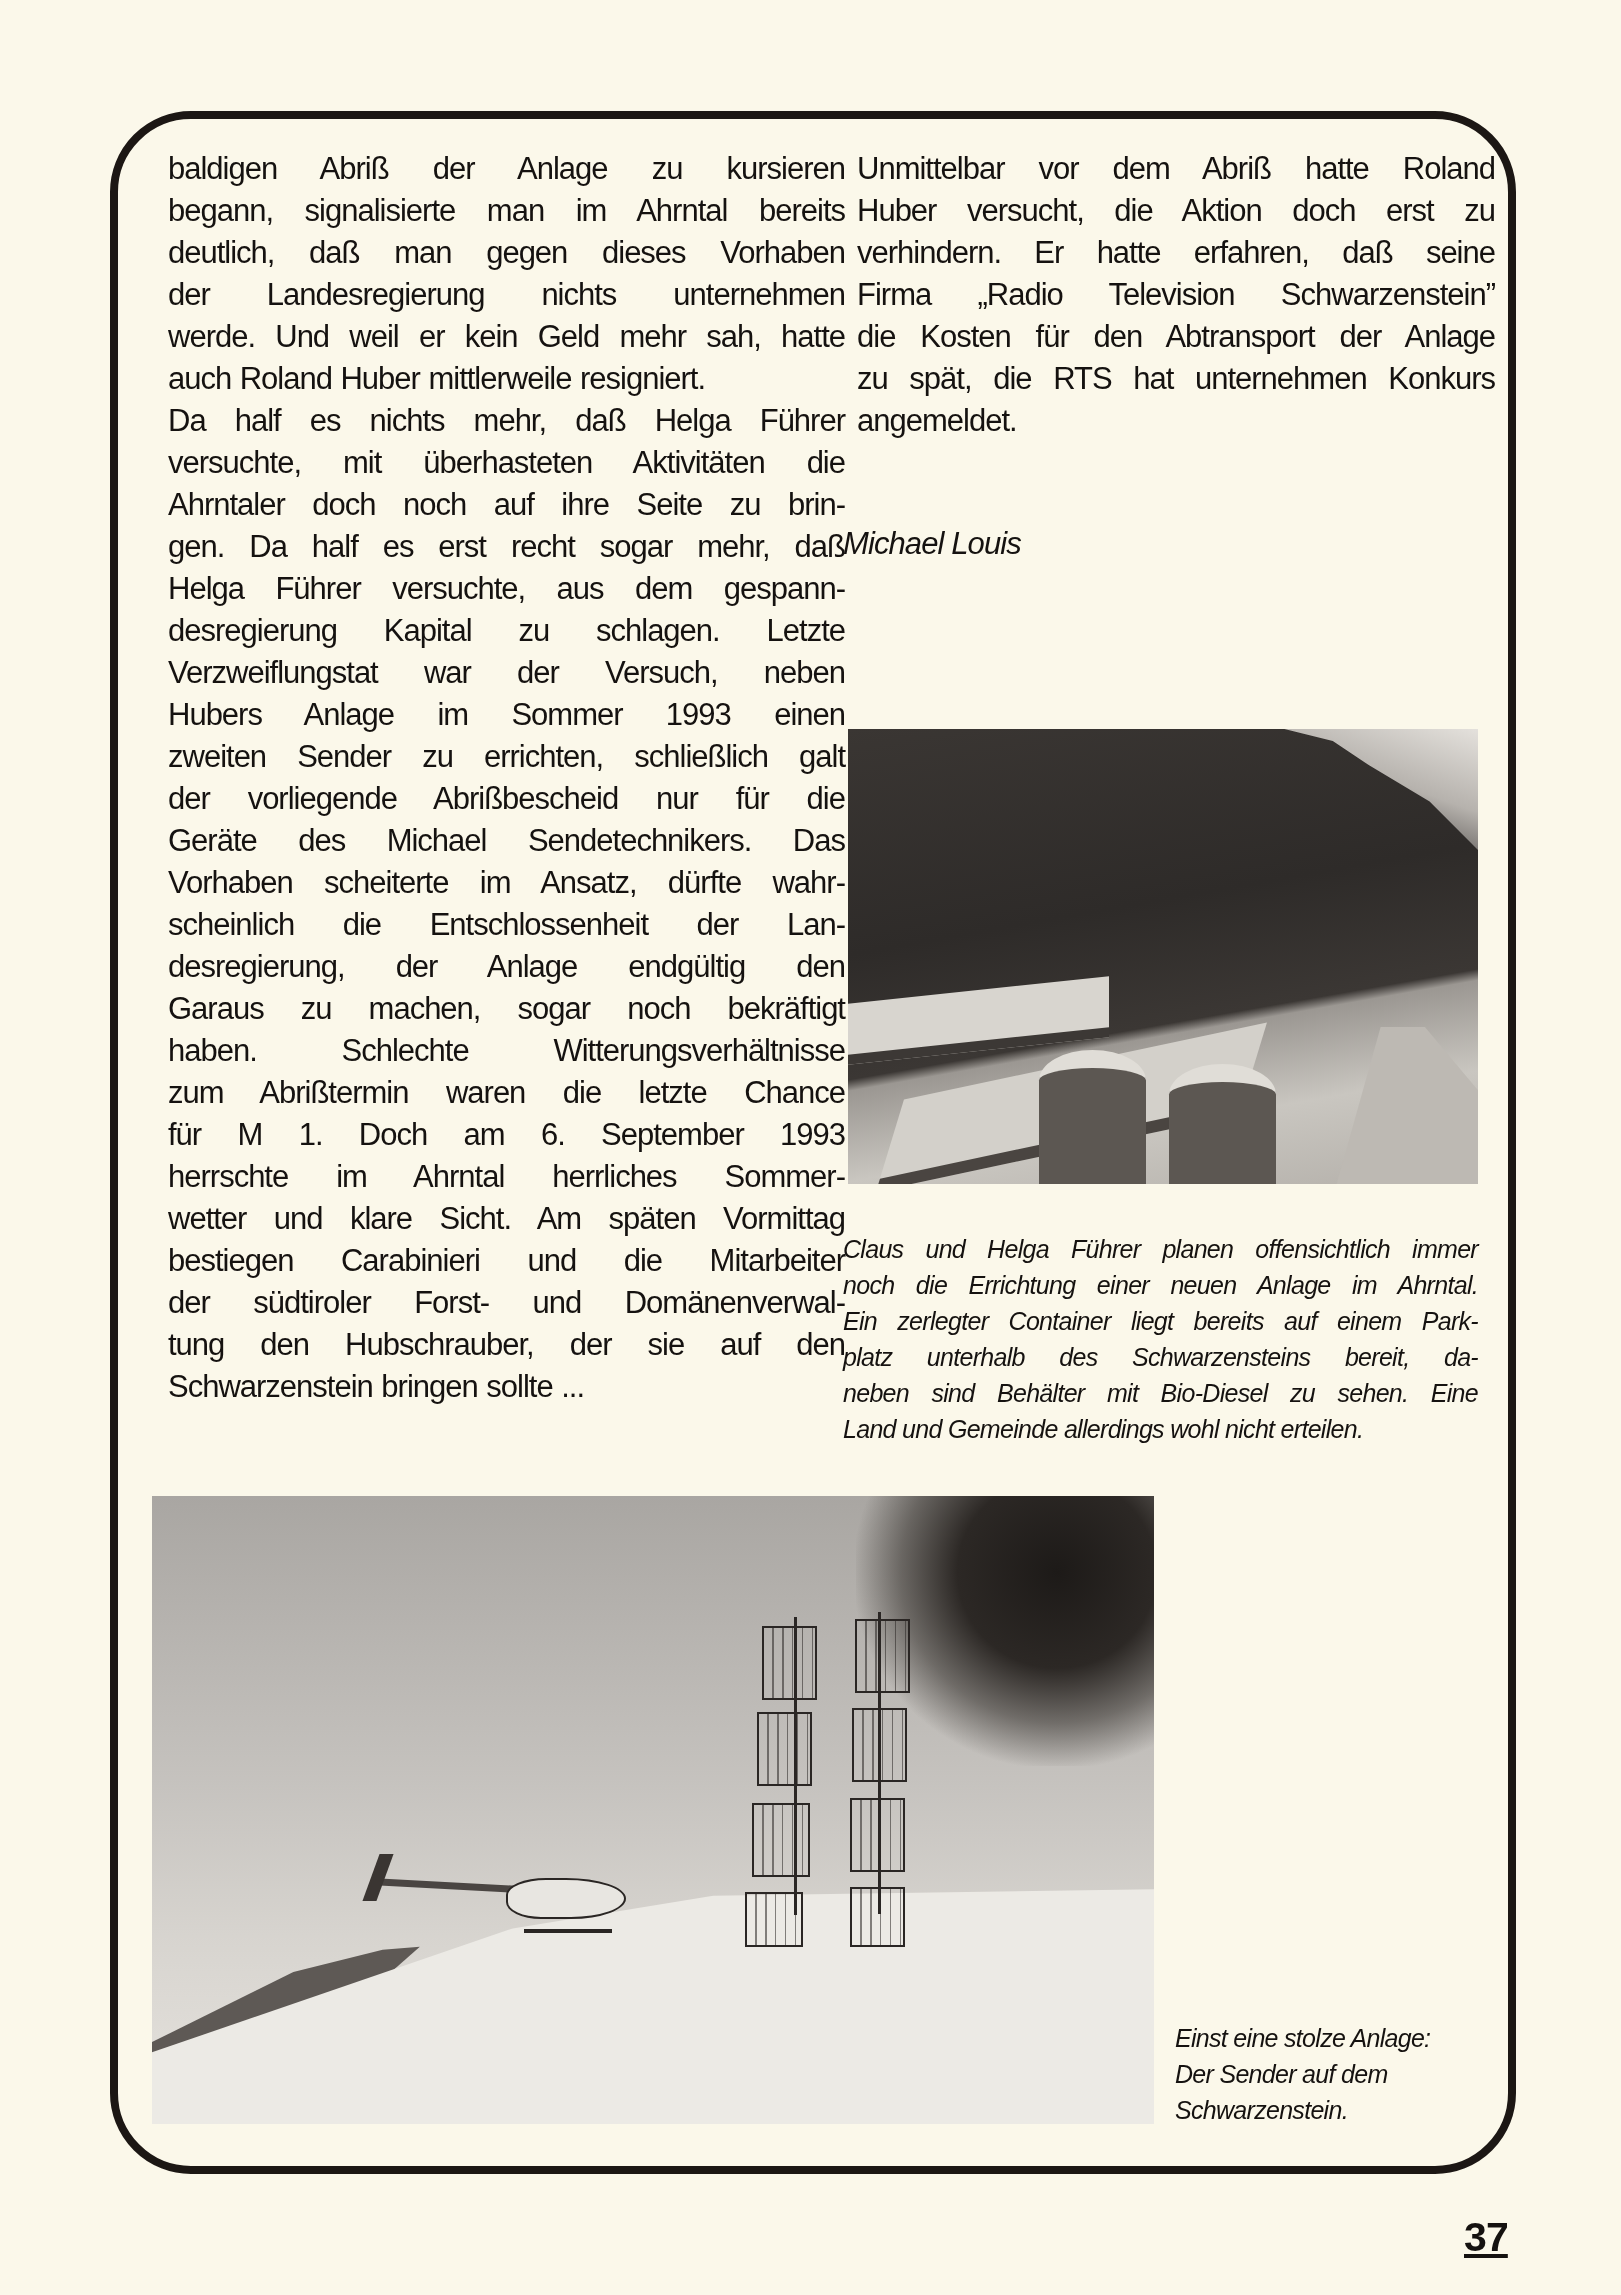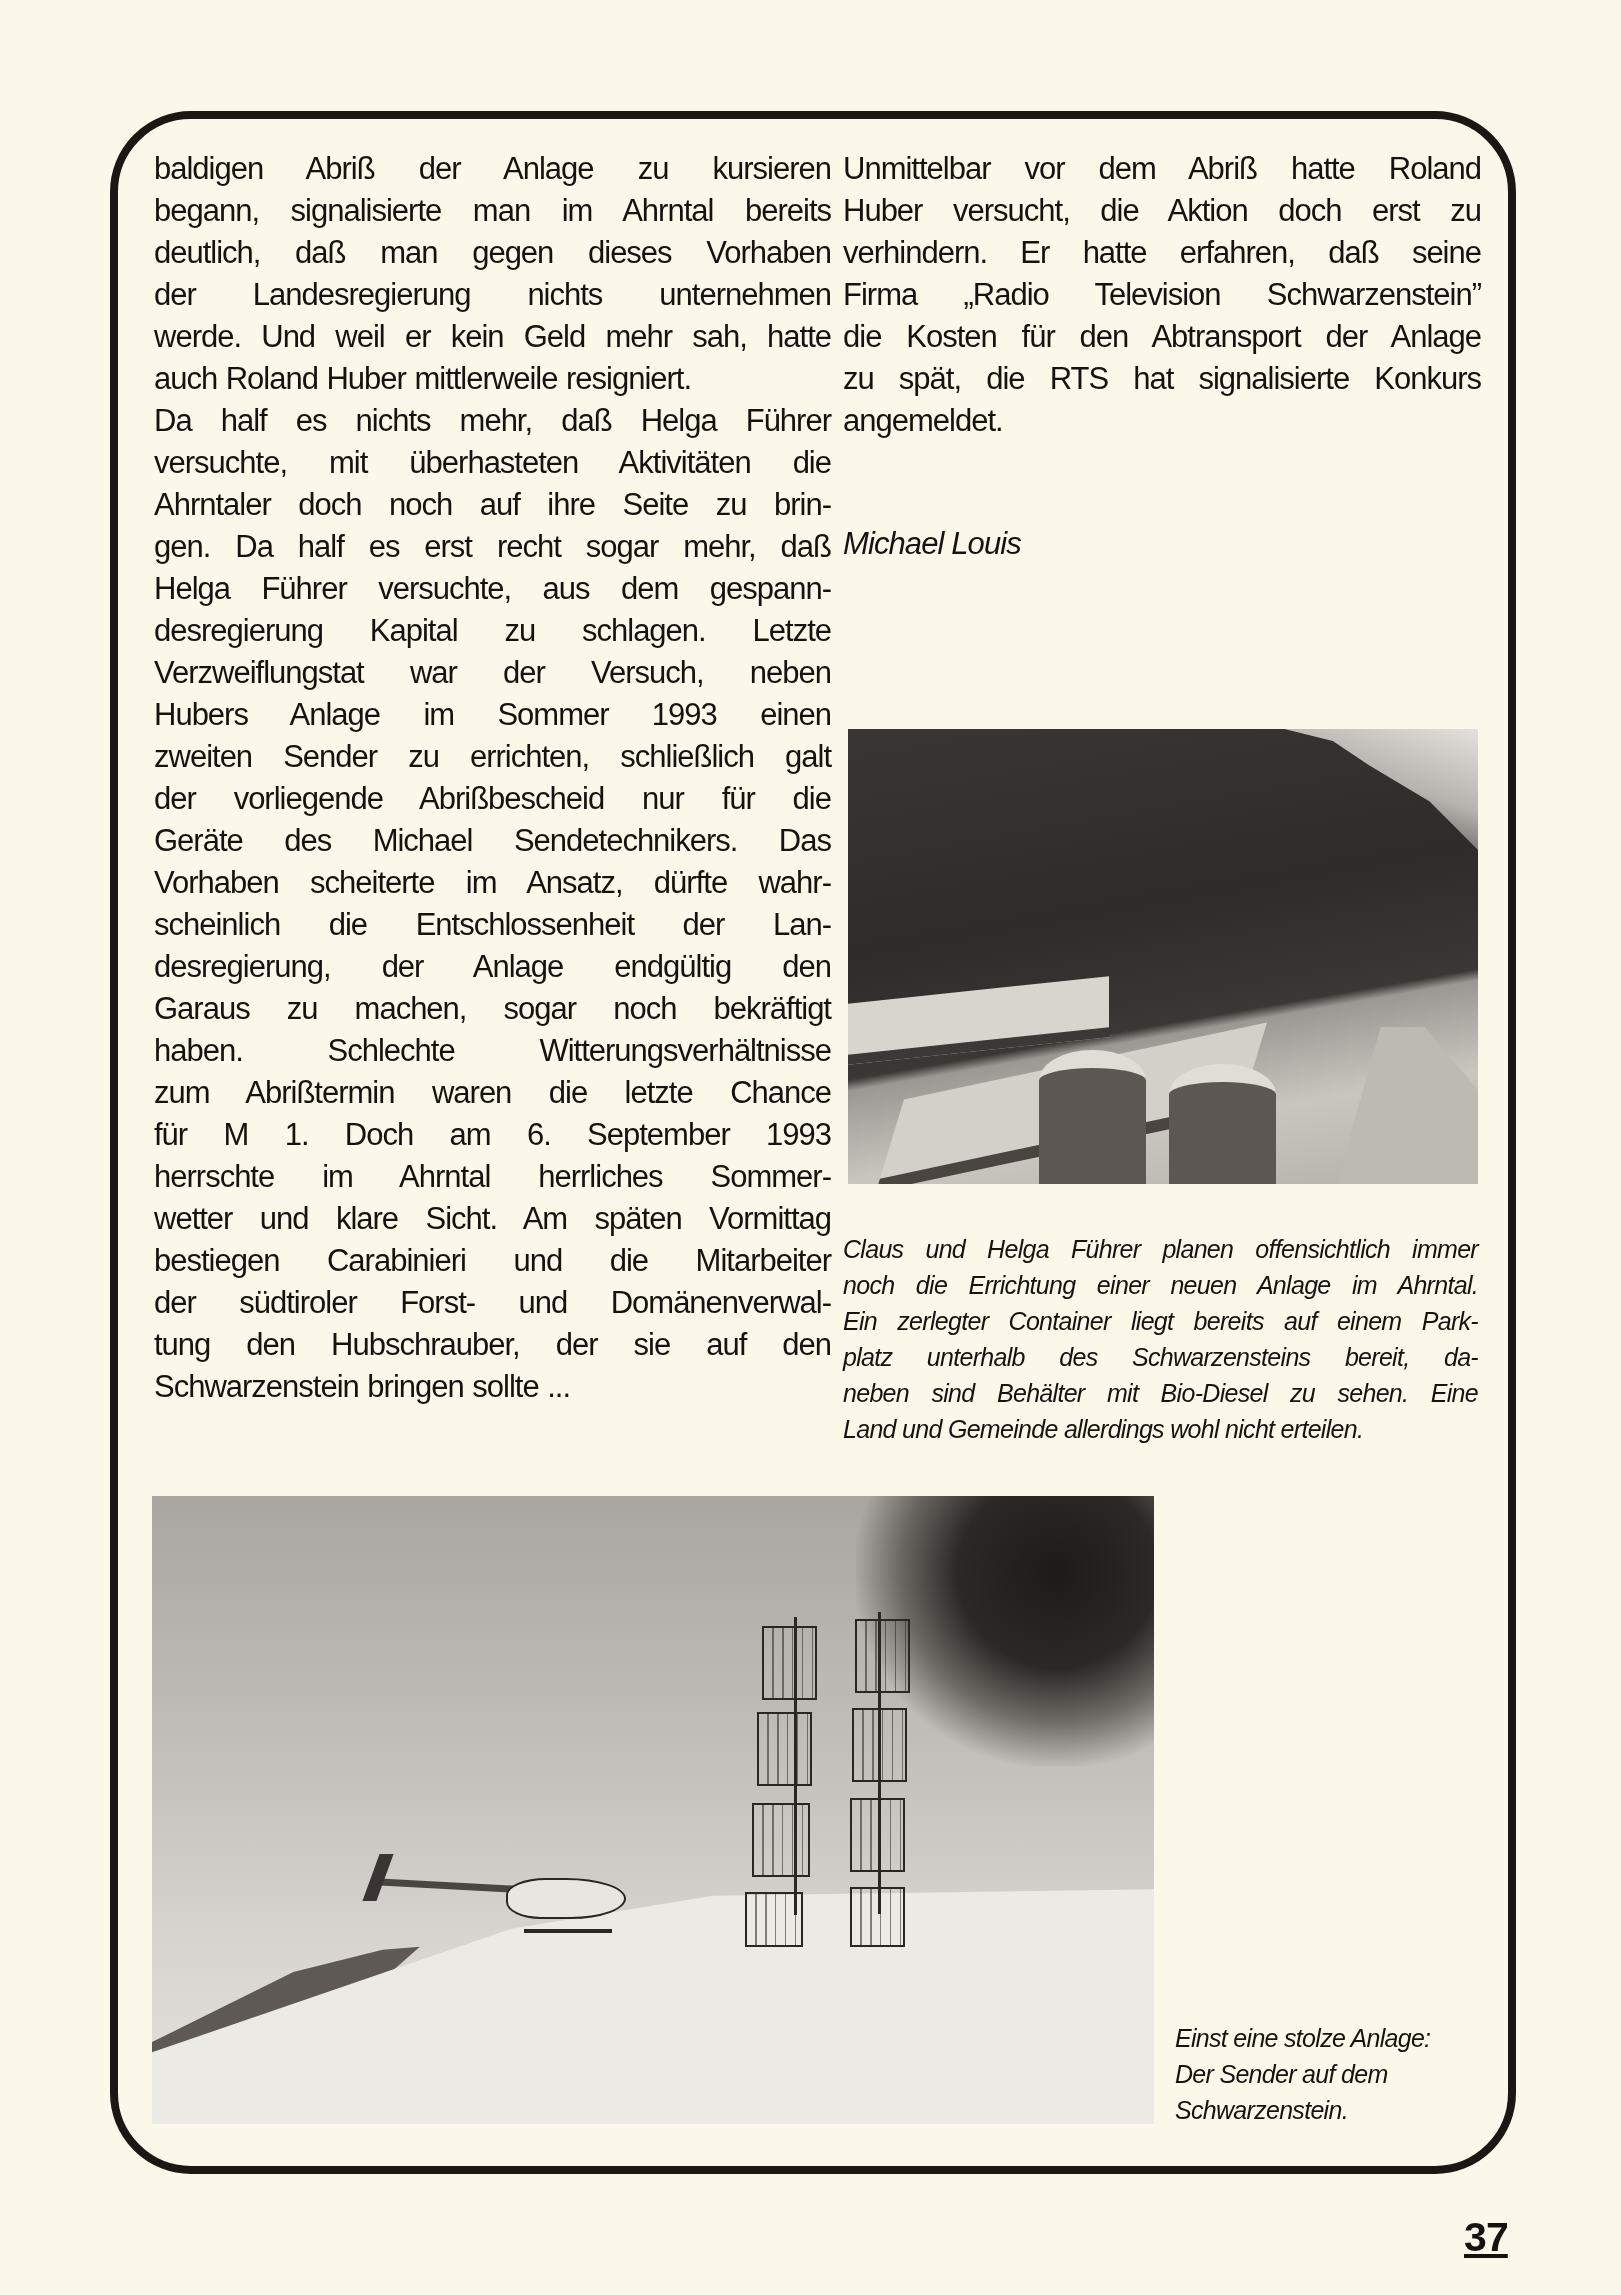--- a/index.html
+++ b/index.html
@@ -18,20 +18,21 @@
     border: 8px solid #1c1714;
     border-radius: 81px;
     box-sizing: content-box;
   }
   .col {
     position: absolute;
     font-size: 31px;
     line-height: 42px;
     letter-spacing: -1px;
     word-spacing: 0.9px;
+    margin-left: 14px;
   }
   .col .line {
     display: block;
     text-align: justify;
     text-align-last: justify;
     white-space: nowrap;
     height: 42px;
   }
   .col .line.last { text-align-last: left; }
   .col-left { left: 154px; top: 148px; width: 677px; }
@@ -173,21 +174,21 @@
   <span class="line">tung den Hubschrauber, der sie auf den</span>
   <span class="line last">Schwarzenstein bringen sollte ...</span>
 </div>
 
 <div class="col col-right">
   <span class="line">Unmittelbar vor dem Abriß hatte Roland</span>
   <span class="line">Huber versucht, die Aktion doch erst zu</span>
   <span class="line">verhindern. Er hatte erfahren, daß seine</span>
   <span class="line">Firma „Radio Television Schwarzenstein”</span>
   <span class="line">die Kosten für den Abtransport der Anlage</span>
-  <span class="line">zu spät, die RTS hat signalisierte Konkurs</span>
+  <span class="line">zu spät, die RTS hat unternehmen Konkurs</span>
   <span class="line last">angemeldet.</span>
 </div>
 
 <div class="author">Michael Louis</div>
 
 <div class="photo photo-parking">
   <div class="sky"></div>
   <div class="road"></div>
   <div class="slab1"></div>
   <div class="slab2"></div>

